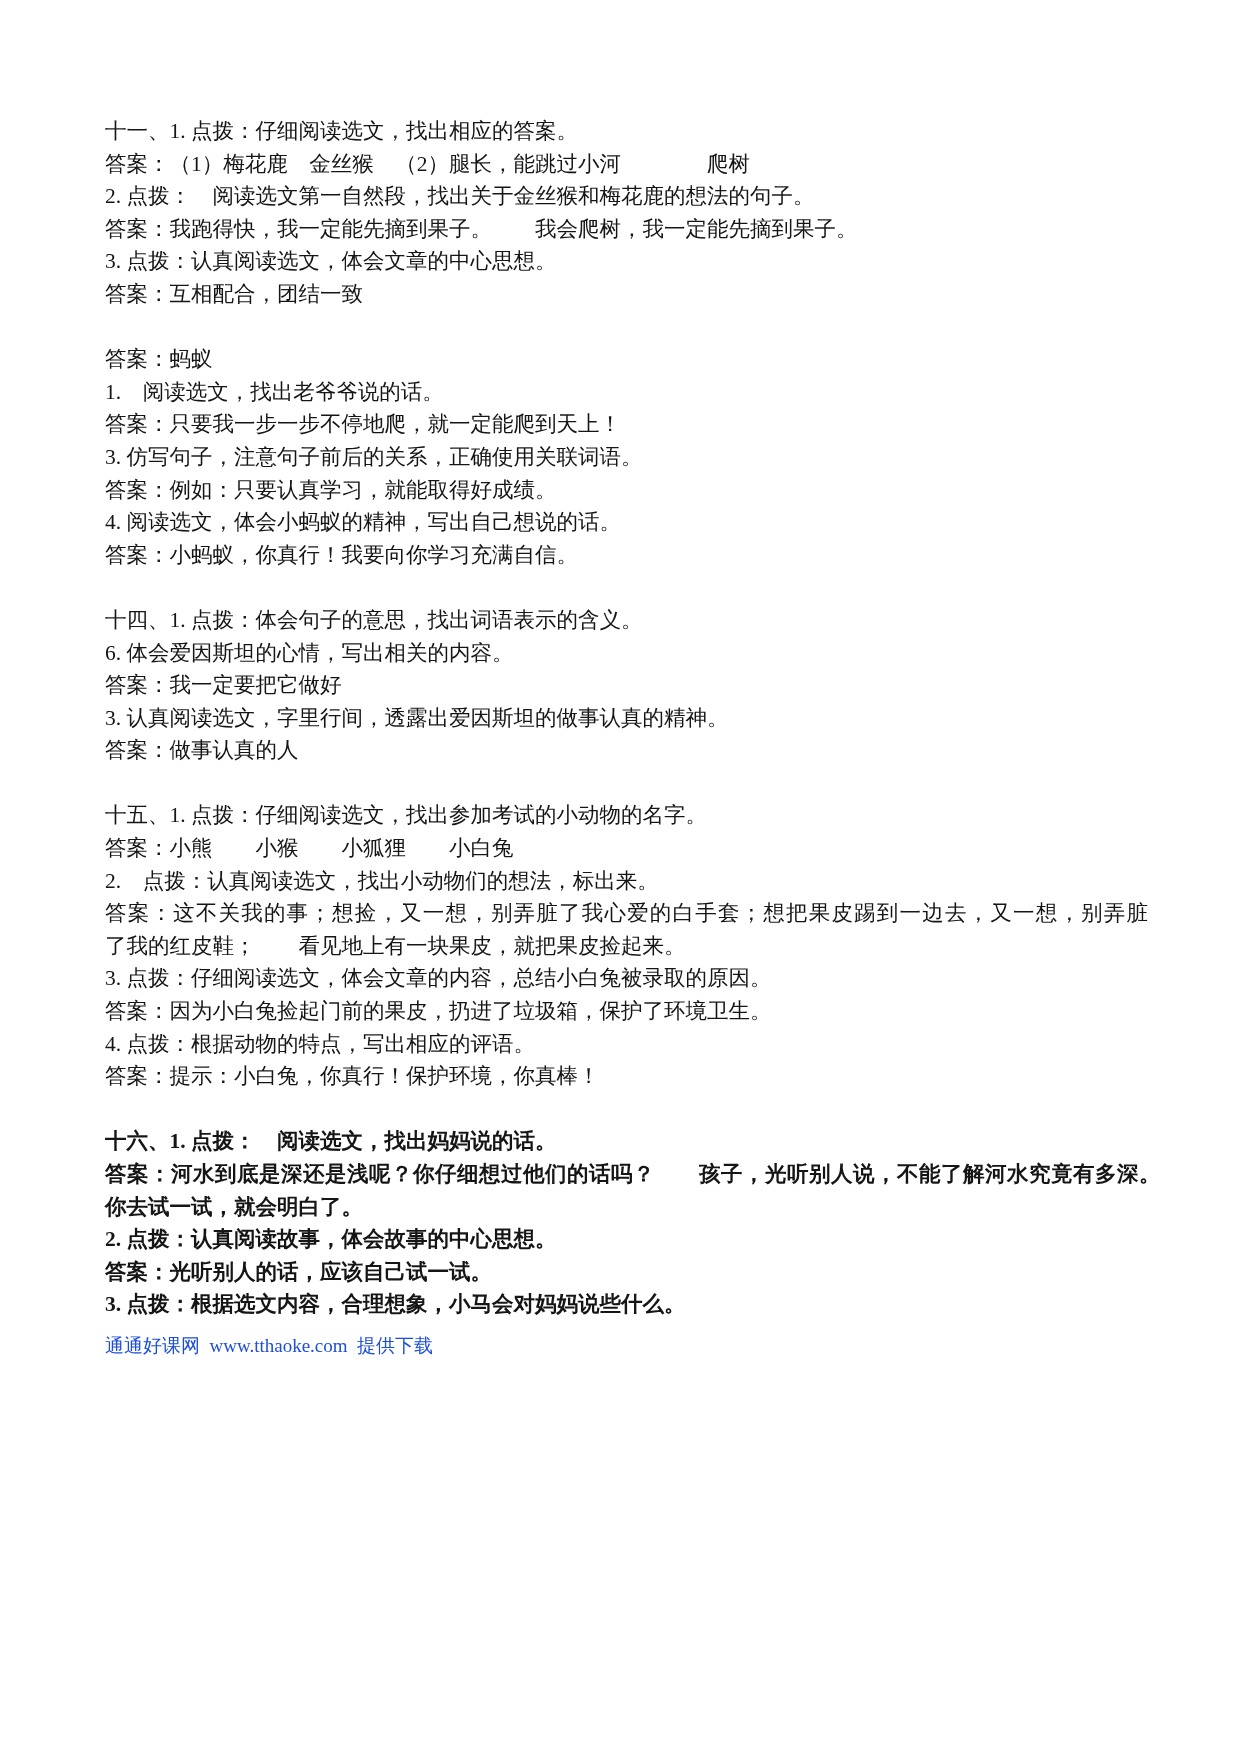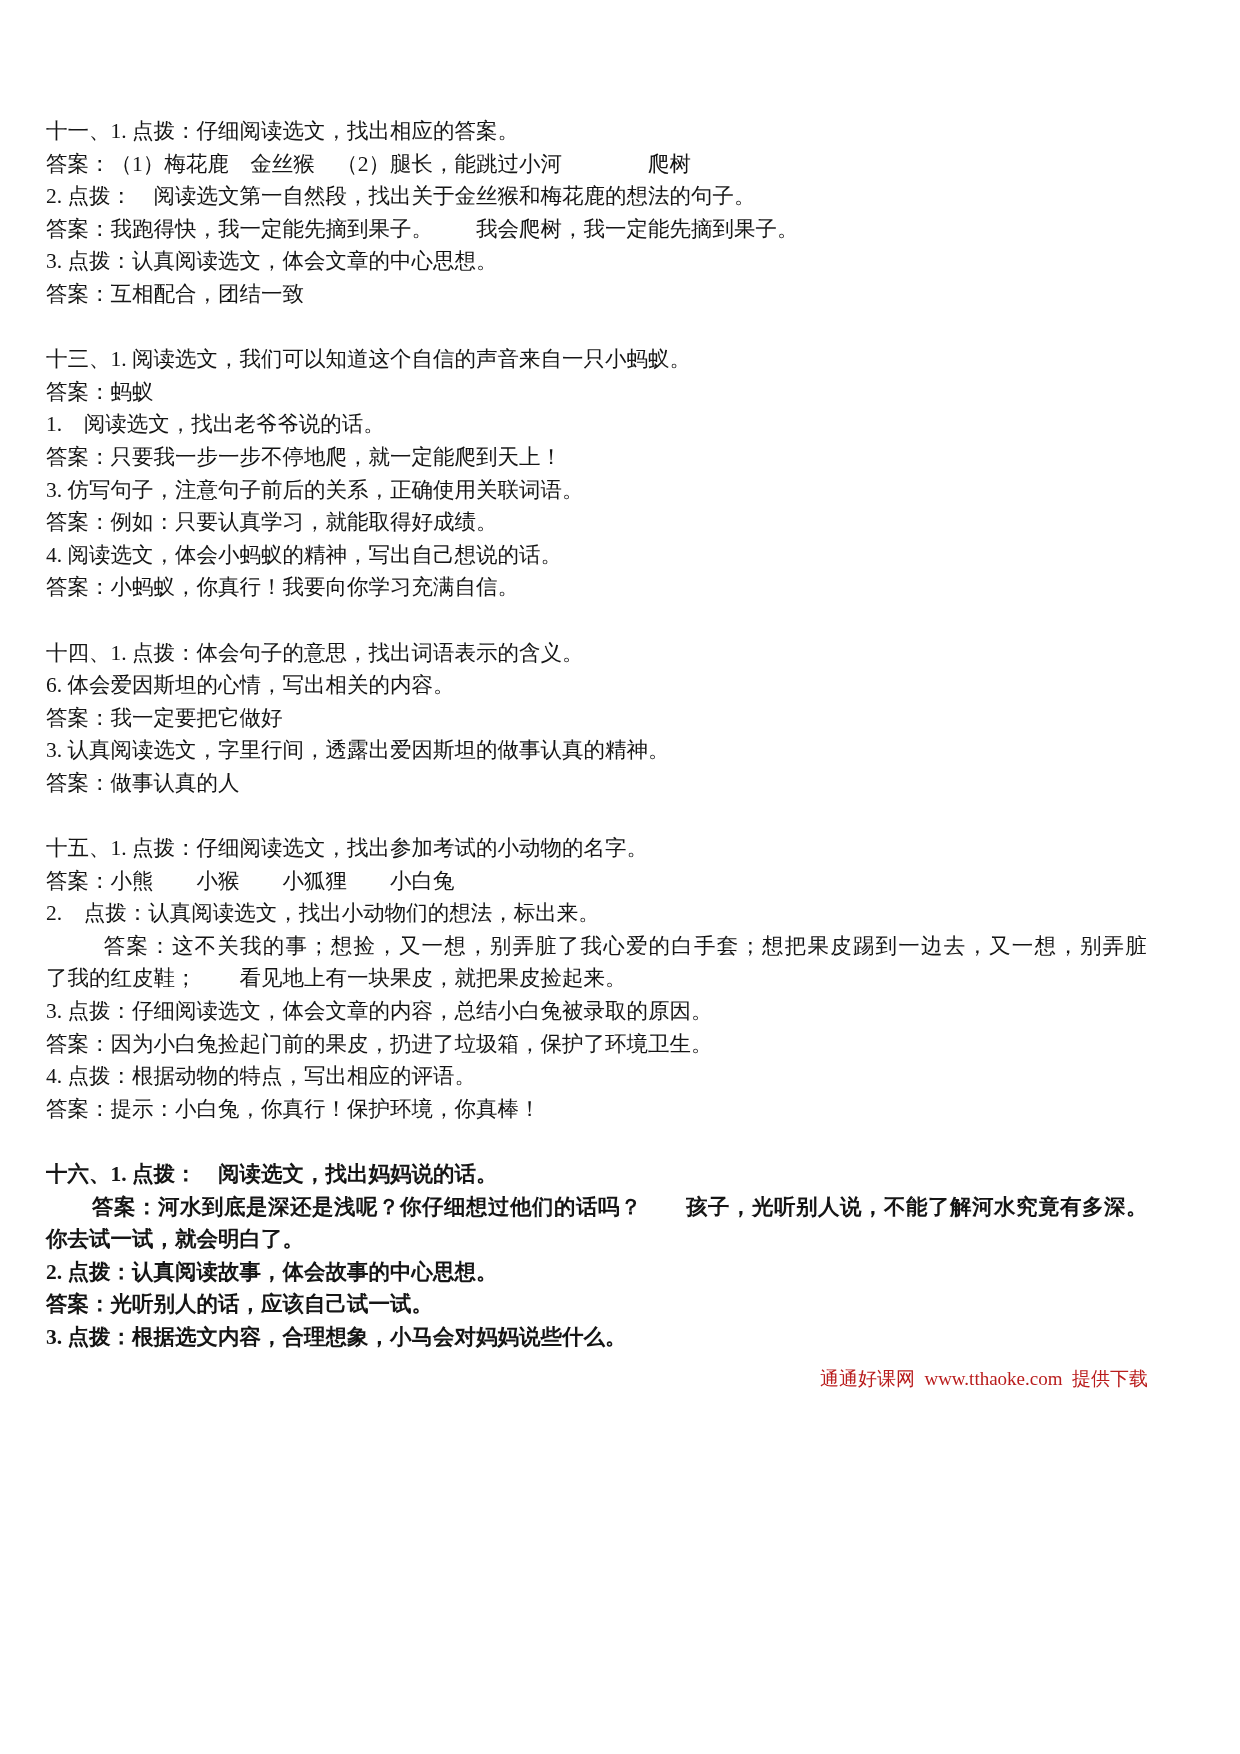--- a/index.html
+++ b/index.html
@@ -6,21 +6,21 @@
     margin: 0;
     padding: 0;
     background: #ffffff;
   }
   .page {
     position: relative;
     width: 1240px;
     height: 1754px;
     box-sizing: border-box;
     background: #ffffff;
-    padding: 115px 92px 0 46px;
+    padding: 115px 92px 0 105px;
     font-family: "Liberation Serif", "DejaVu Serif", serif;
     font-size: 21.5px;
     line-height: 32.6px;
     color: #151515;
     overflow: hidden;
   }
   .section {
     margin: 0 0 32.6px 0;
   }
   .section:last-of-type {
@@ -29,42 +29,41 @@
   }
   .text-line {
     white-space: pre;
     height: 32.6px;
   }
   
   .section[data-name="section-15"] .text-line:nth-child(4) { letter-spacing: 1.2px; text-align: right; }
   .section[data-name="section-16"] .text-line:nth-child(2) { letter-spacing: 0.5px; text-align: right; }
   .footer {
     margin-top: 13px;
-    text-align: right;
+    text-align: left;
     font-size: 19px;
     line-height: 24px;
-    color: #b91c1c;
+    color: #1d4ed8;
     white-space: pre;
   }
 </style>
 </head>
 <body>
 
 <div class="page" data-name="document-page">
   <div id="content" data-name="answer-key-content">
       <div class="section" data-name="section-11">
         <div class="text-line" data-name="text-line">十一、1. 点拨：仔细阅读选文，找出相应的答案。</div>
         <div class="text-line" data-name="text-line">答案：（1）梅花鹿　金丝猴　（2）腿长，能跳过小河　　　　爬树</div>
         <div class="text-line" data-name="text-line">2. 点拨：　阅读选文第一自然段，找出关于金丝猴和梅花鹿的想法的句子。</div>
         <div class="text-line" data-name="text-line">答案：我跑得快，我一定能先摘到果子。　　我会爬树，我一定能先摘到果子。</div>
         <div class="text-line" data-name="text-line">3. 点拨：认真阅读选文，体会文章的中心思想。</div>
         <div class="text-line" data-name="text-line">答案：互相配合，团结一致</div>
       </div>
       <div class="section" data-name="section-13">
-        <div class="text-line" data-name="text-line">十三、1. 阅读选文，我们可以知道这个自信的声音来自一只小蚂蚁。</div>
         <div class="text-line" data-name="text-line">答案：蚂蚁</div>
         <div class="text-line" data-name="text-line">1.　阅读选文，找出老爷爷说的话。</div>
         <div class="text-line" data-name="text-line">答案：只要我一步一步不停地爬，就一定能爬到天上！</div>
         <div class="text-line" data-name="text-line">3. 仿写句子，注意句子前后的关系，正确使用关联词语。</div>
         <div class="text-line" data-name="text-line">答案：例如：只要认真学习，就能取得好成绩。</div>
         <div class="text-line" data-name="text-line">4. 阅读选文，体会小蚂蚁的精神，写出自己想说的话。</div>
         <div class="text-line" data-name="text-line">答案：小蚂蚁，你真行！我要向你学习充满自信。</div>
       </div>
       <div class="section" data-name="section-14">
         <div class="text-line" data-name="text-line">十四、1. 点拨：体会句子的意思，找出词语表示的含义。</div>

